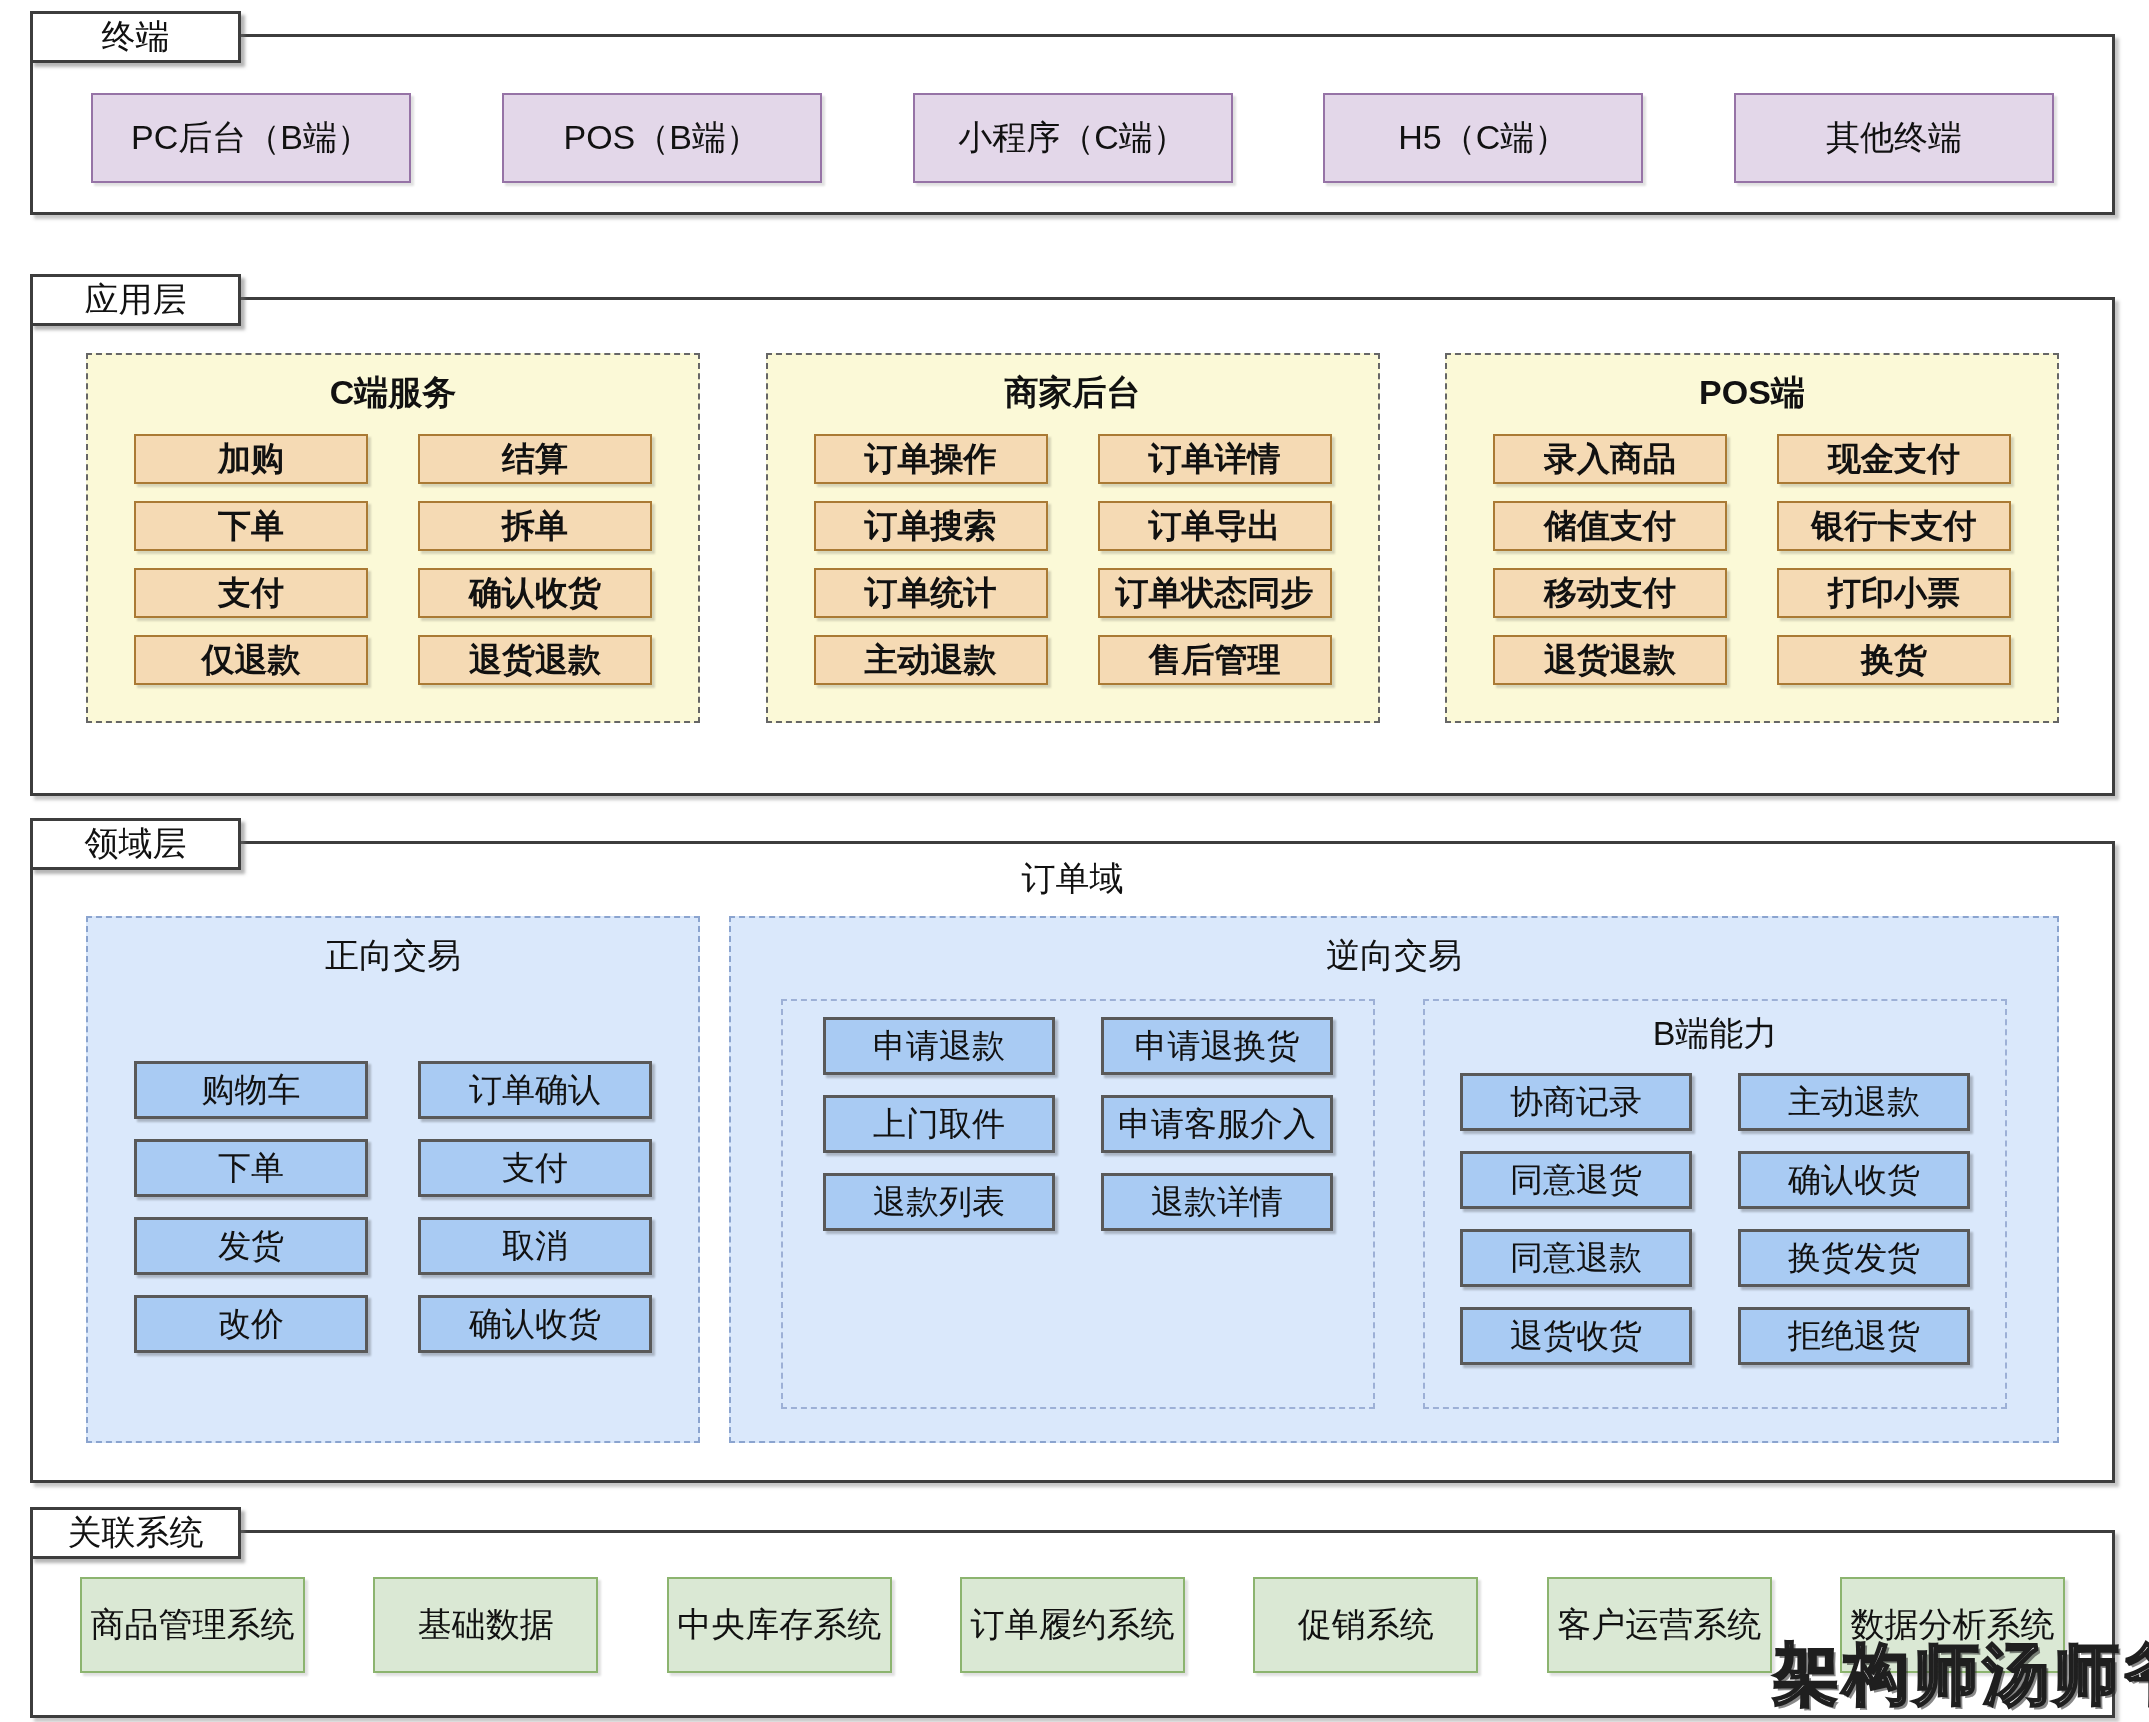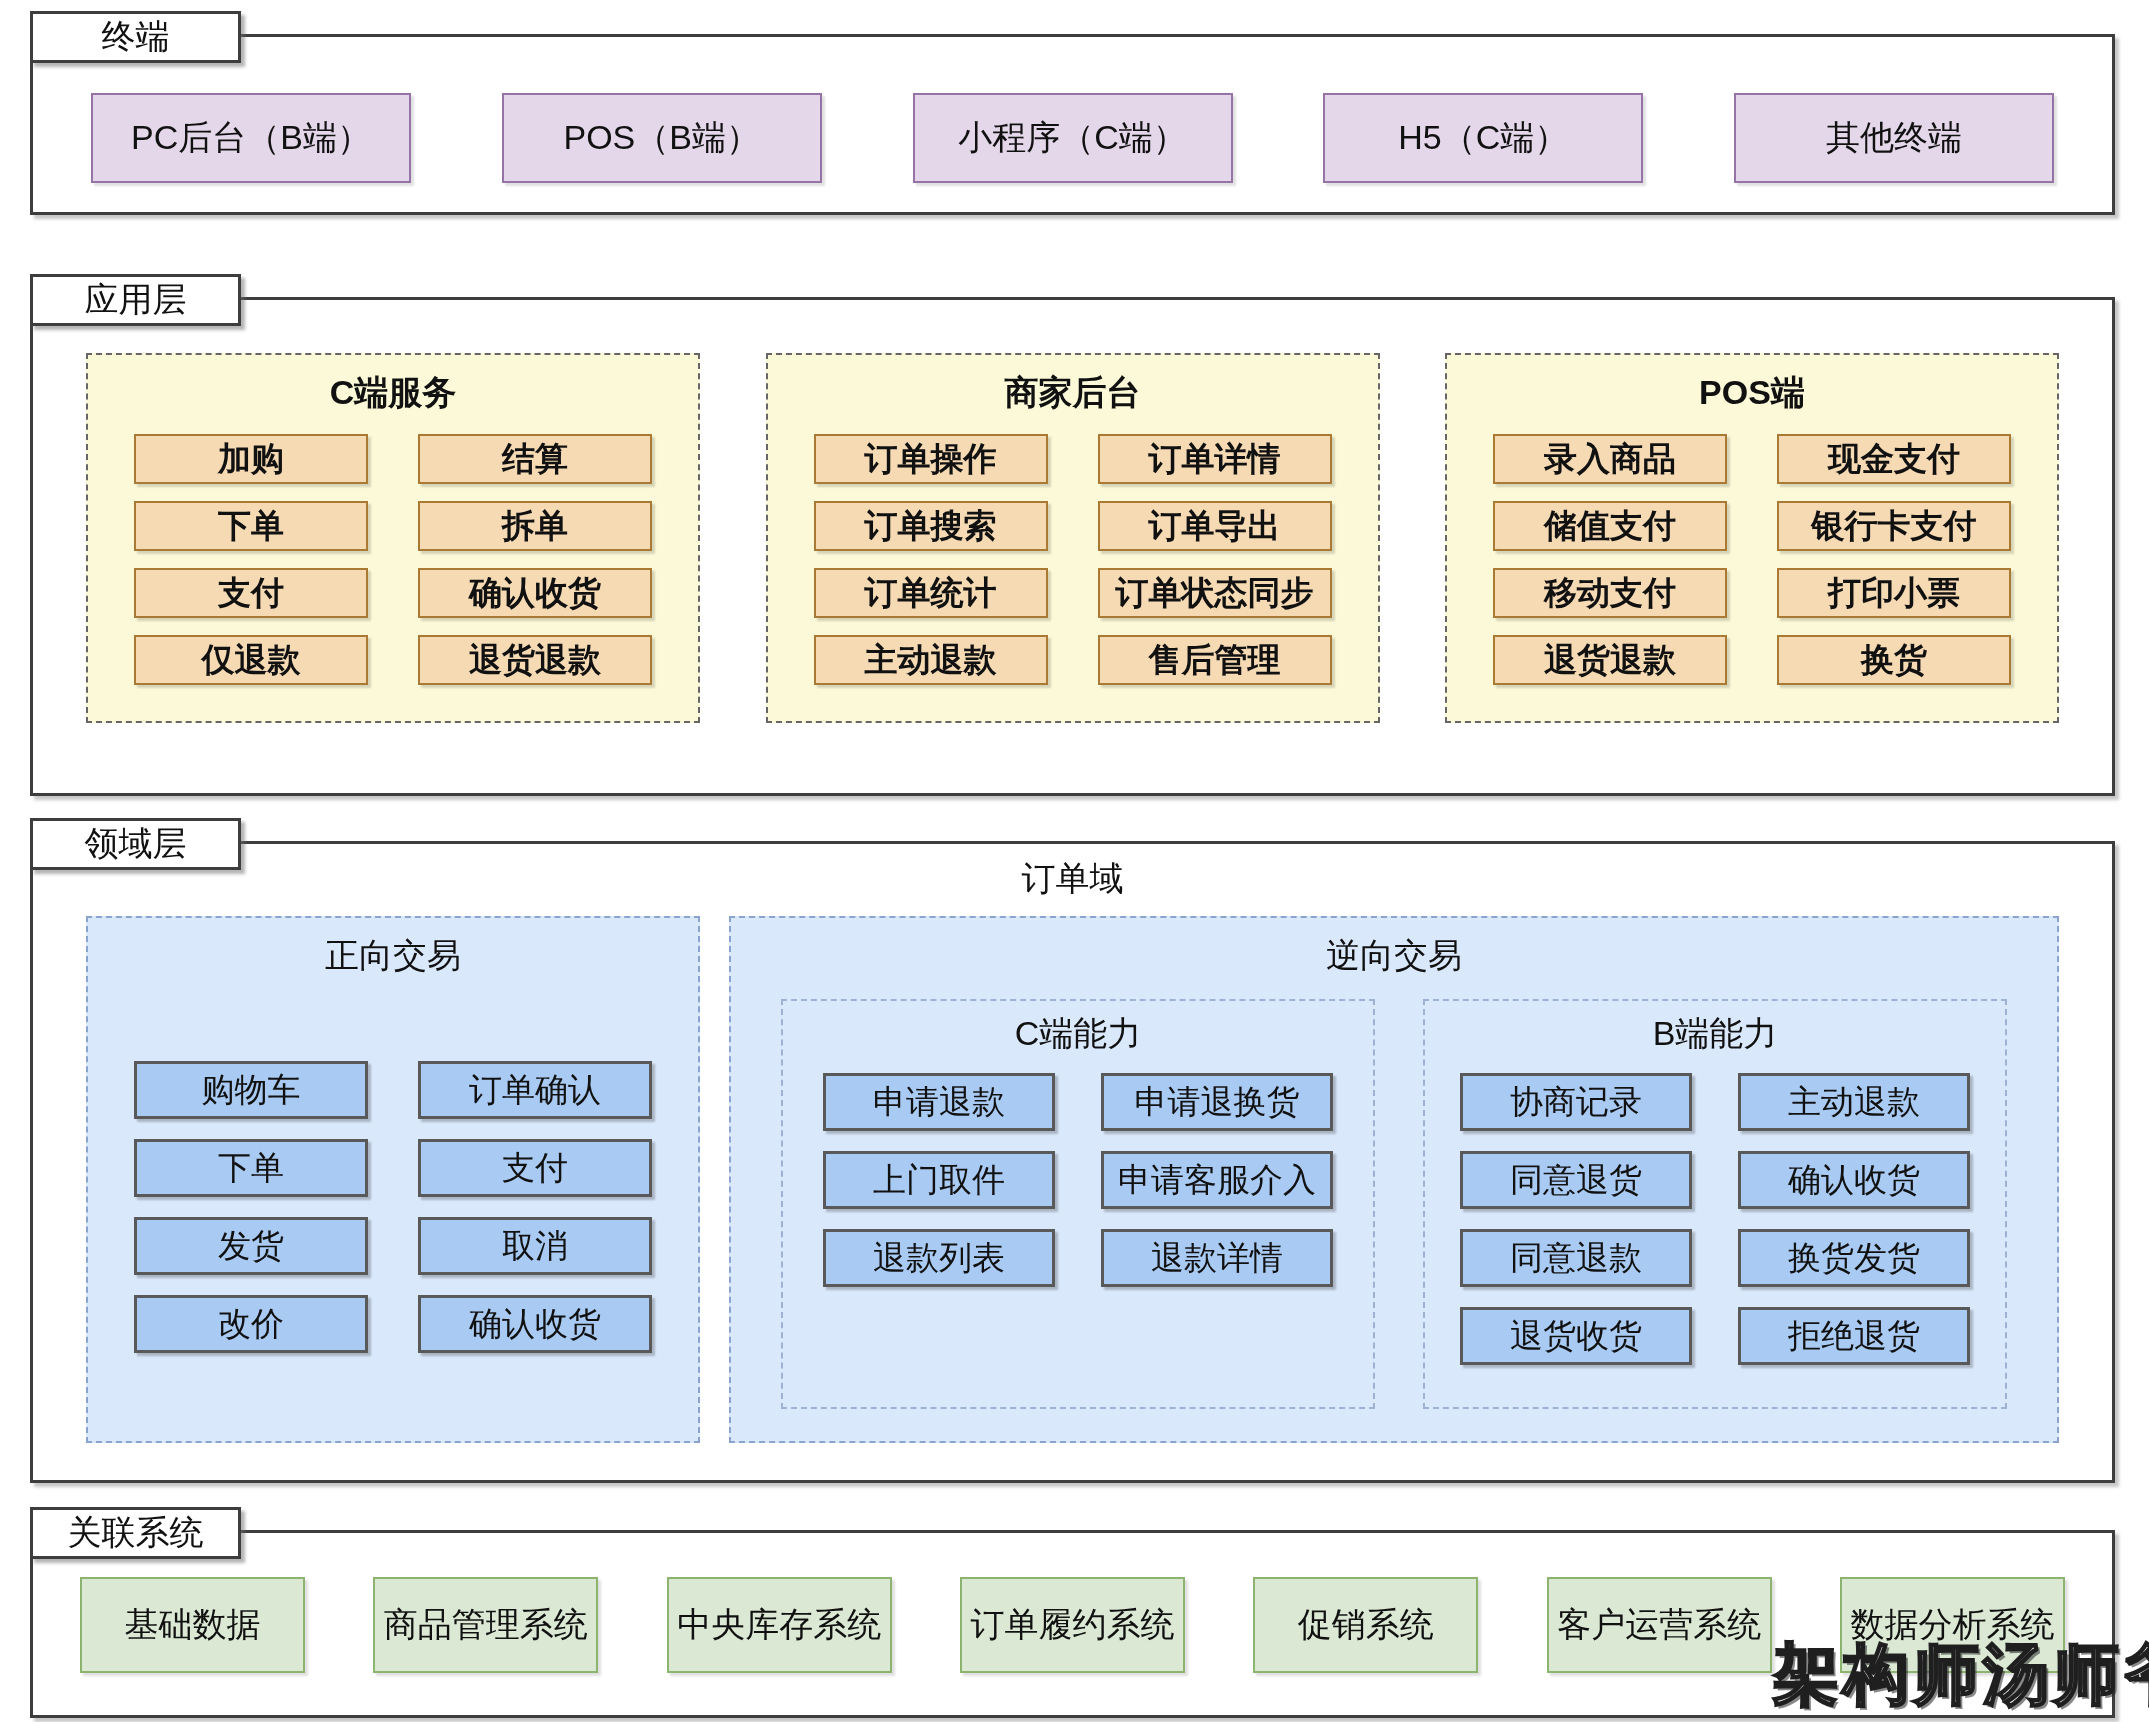--- a/index.html
+++ b/index.html
@@ -173,21 +173,20 @@
         <div class="blue-box">改价</div>
         <div class="blue-box">确认收货</div>
       </div>
     </div>
 
     <div class="domain-section" id="reverse-section">
       <div class="section-title">逆向交易</div>
       <div class="sub-row">
 
         <div class="sub-section" id="c-capability">
-          <div class="section-title">C端能力</div>
           <div class="grid-2">
             <div class="blue-box">申请退款</div>
             <div class="blue-box">申请退换货</div>
             <div class="blue-box">上门取件</div>
             <div class="blue-box">申请客服介入</div>
             <div class="blue-box">退款列表</div>
             <div class="blue-box">退款详情</div>
           </div>
         </div>
 
@@ -207,22 +206,22 @@
 
       </div>
     </div>
 
   </div>
 </div>
 
 <div class="layer" id="systems-layer">
   <div class="layer-label">关联系统</div>
   <div class="systems-row">
+    <div class="system-box">商品管理系统</div>
     <div class="system-box">基础数据</div>
-    <div class="system-box">商品管理系统</div>
     <div class="system-box">中央库存系统</div>
     <div class="system-box">订单履约系统</div>
     <div class="system-box">促销系统</div>
     <div class="system-box">客户运营系统</div>
     <div class="system-box">数据分析系统</div>
   </div>
 </div>
 
 <div class="watermark">架构师汤师爷</div>
 

